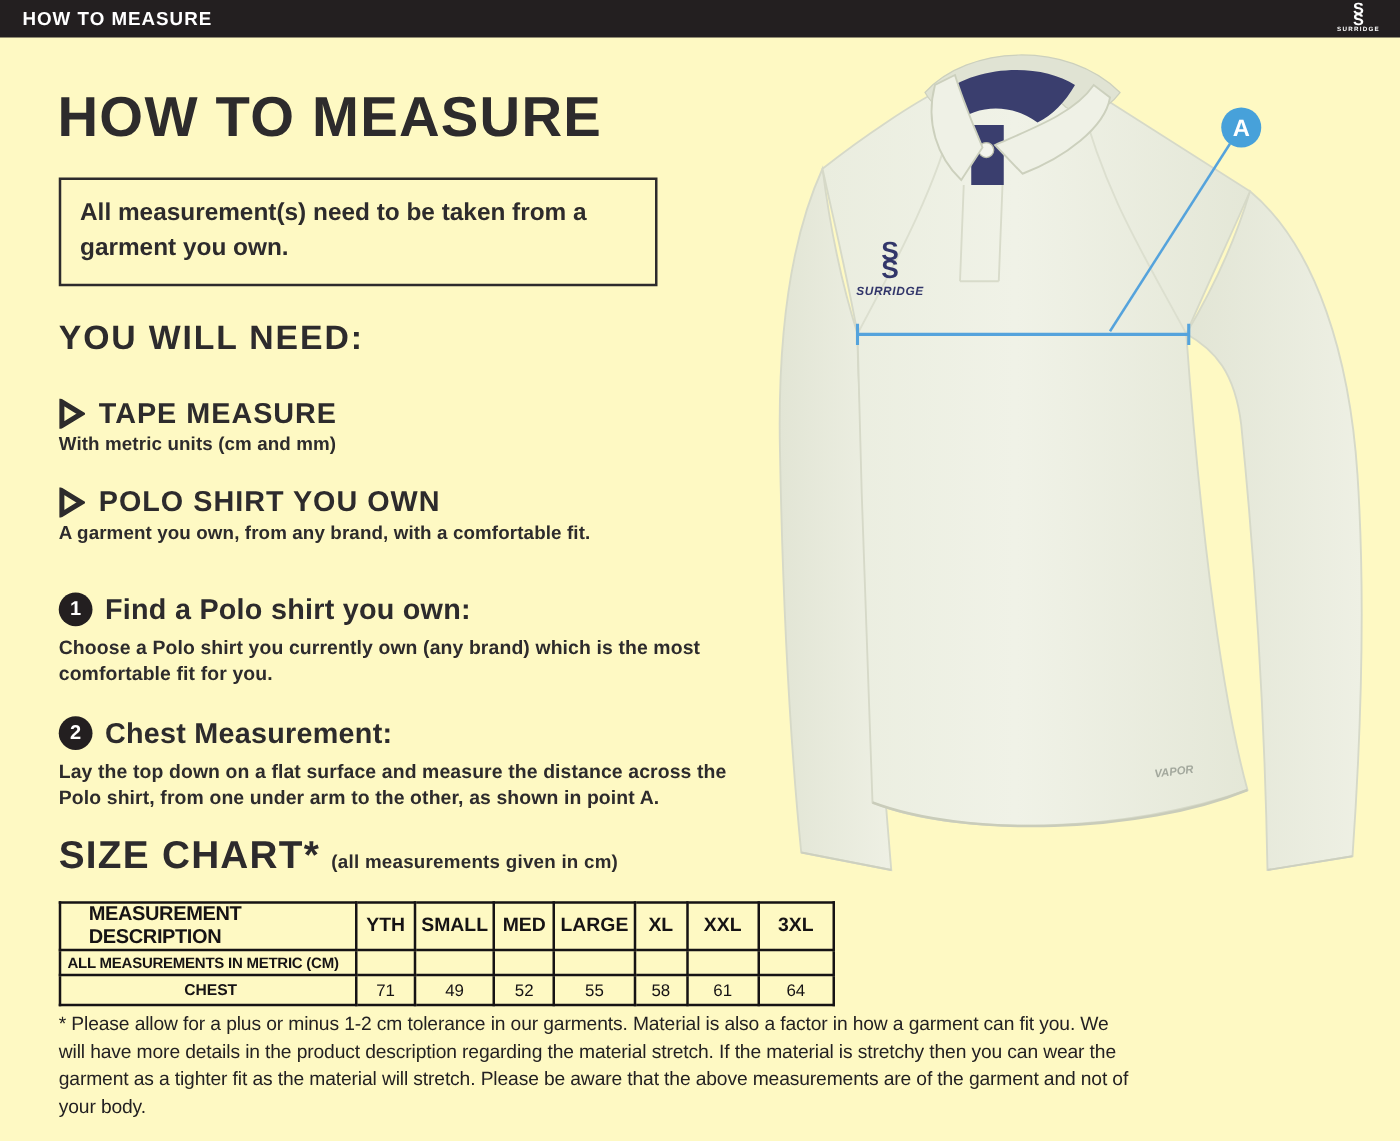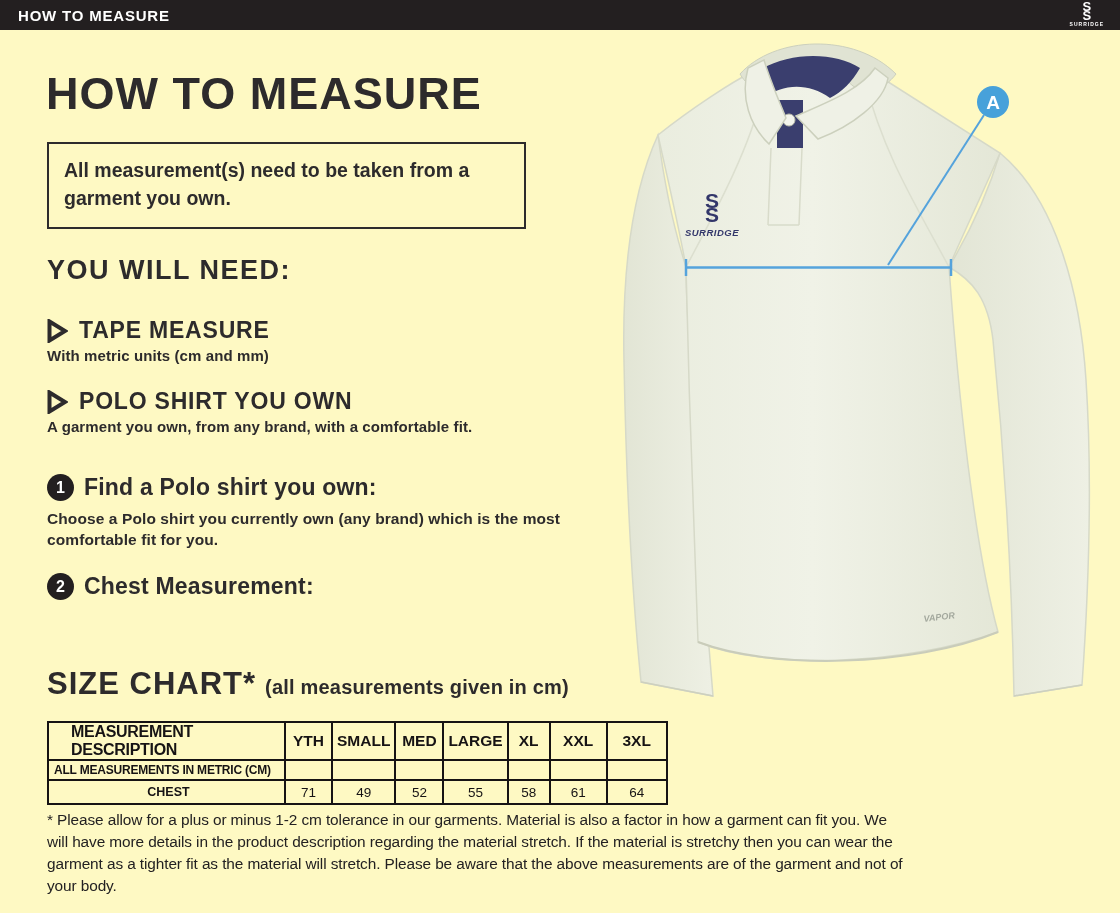--- a/index.html
+++ b/index.html
@@ -32,21 +32,21 @@
   .step .row{display:flex;align-items:center;gap:10px;}
   .step-num{width:27px;height:27px;border-radius:50%;background:#231f20;color:#fff;
             display:flex;align-items:center;justify-content:center;font-size:16px;font-weight:800;
             flex:0 0 auto;}
   .step-title{font-size:23px;font-weight:700;letter-spacing:.2px;}
   .step-desc{font-size:15.5px;font-weight:700;line-height:1.35;margin-top:8px;width:545px;
              letter-spacing:.1px;}
 
   .h3{position:absolute;left:47px;top:666px;font-size:31px;font-weight:800;letter-spacing:1px;
       display:flex;align-items:baseline;gap:9px;}
-  .h3 .sub{font-size:20px;font-weight:700;letter-spacing:.2px;}
+  .h3 .sub{font-size:15px;font-weight:700;letter-spacing:.2px;}
 
   
   .size-table{position:absolute;left:47px;top:721px;border-collapse:collapse;}
   .size-table td,.size-table th{border:2px solid #161314;box-sizing:border-box;
       font-family:"Liberation Sans",sans-serif;color:#161314;}
   .size-table th{font-size:15.5px;font-weight:700;height:30px;text-align:center;padding:0 4px;}
   .size-table th.desc{text-align:left;padding-left:22px;font-size:16px;letter-spacing:-.3px;}
   .size-table tr.metric td{height:20px;font-size:12px;font-weight:700;letter-spacing:-.2px;}
   .size-table tr.vals td{height:24px;font-size:13.5px;text-align:center;}
   .size-table td.rowlabel{text-align:left;padding-left:5px;}
@@ -103,20 +103,21 @@
       <span class="step-title">Find a Polo shirt you own:</span>
     </div>
     <div class="step-desc">Choose a Polo shirt you currently own (any brand) which is the most comfortable fit for you.</div>
   </div>
 
   <div class="step" style="top:573px;">
     <div class="row">
       <span class="step-num">2</span>
       <span class="step-title">Chest Measurement:</span>
     </div>
+    <div class="step-desc" style="width:540px;">Lay the top down on a flat surface and measure the distance across the Polo shirt, from one under arm to the other, as shown in point A.</div>
   </div>
 
   <div class="h3">
     <span>SIZE CHART*</span>
     <span class="sub">(all measurements given in cm)</span>
   </div>
 
   <table class="size-table">
     <colgroup>
       <col style="width:237px">

